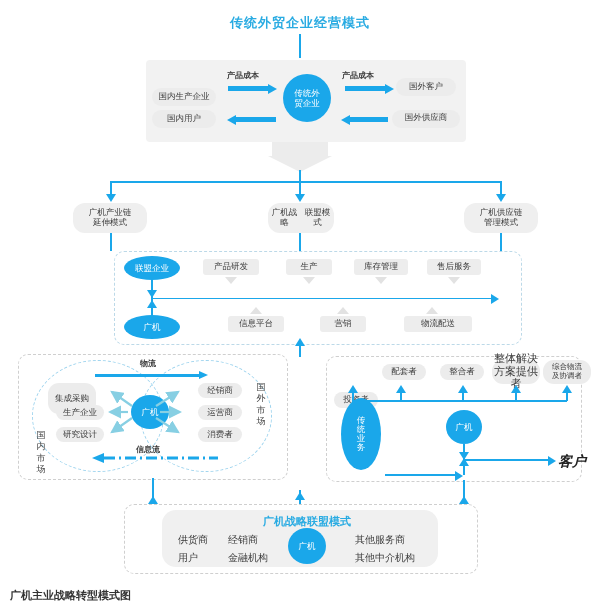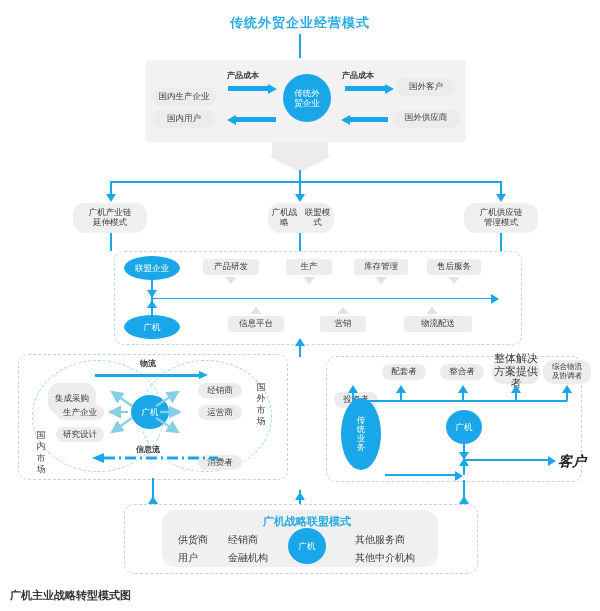--- a/index.html
+++ b/index.html
@@ -150,21 +150,21 @@
 
   <div class="abs vtext" style="left:35px;top:382px;margin-top:48px;">国内市场</div>
   <div class="abs vtext" style="left:255px;top:382px;">国外市场</div>
 
   <div class="abs chip" style="left:48px;top:383px;width:48px;height:31px;">集成采购</div>
   <div class="abs chip" style="left:56px;top:405px;width:48px;height:15px;">生产企业</div>
   <div class="abs chip" style="left:56px;top:427px;width:48px;height:15px;">研究设计</div>
 
   <div class="abs chip" style="left:198px;top:383px;width:44px;height:15px;">经销商</div>
   <div class="abs chip" style="left:198px;top:405px;width:44px;height:15px;">运营商</div>
-  <div class="abs chip" style="left:198px;top:427px;width:44px;height:15px;margin-top:28px;">消费者</div>
+  <div class="abs chip" style="left:198px;top:427px;width:44px;height:15px;">消费者</div>
 
   <div class="abs bubble" style="left:131px;top:395px;width:38px;height:34px;">广机</div>
 
   <svg class="abs" width="268" height="124" style="left:18px;top:354px;" viewBox="0 0 268 124">
     <defs>
       <marker id="mkA" markerWidth="6" markerHeight="6" refX="5" refY="3" orient="auto">
         <path d="M0,0 L6,3 L0,6 Z" fill="#87cfe3"></path>
       </marker>
     </defs>
     <g stroke="#87cfe3" stroke-width="2.2" fill="none" marker-end="url(#mkA)">

